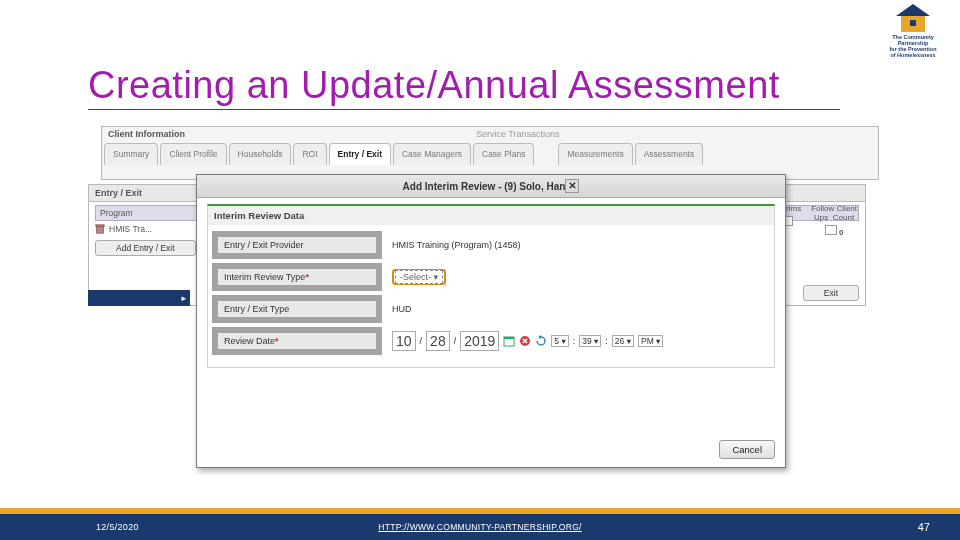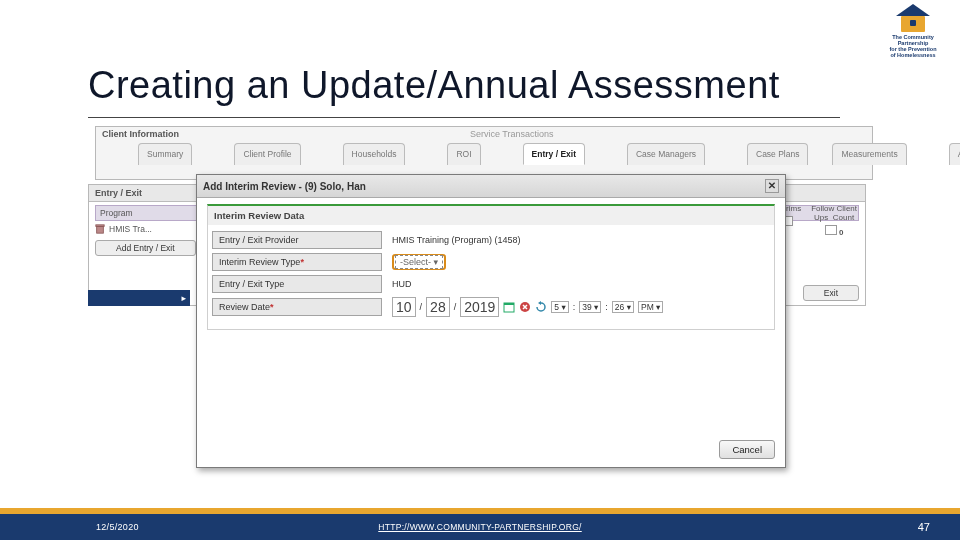--- a/index.html
+++ b/index.html
@@ -52,40 +52,40 @@
     line-height: 1.1;
     margin-top: 2px;
     font-weight: bold;
   }
   .slide-title {
     position: absolute;
     top: 64px;
     left: 88px;
     font-size: 38px;
     font-weight: 300;
-    color: #0f172a;
+    color: #a21caf;
     letter-spacing: 0.5px;
     font-family: "Segoe UI Light", "Segoe UI", Arial, sans-serif;
     border-bottom: 1px solid #444;
-    padding-bottom: 10px;
+    padding-bottom: 2px;
     padding-right: 60px;
     white-space: nowrap;
   }
   
   .shot-area {
     position: absolute;
     top: 126px;
     left: 88px;
     width: 778px;
     height: 342px;
   }
   
   .bg-tabs {
     position: absolute;
-    top: 0; left: 7px;
+    top: 0; left: 13px;
     width: 778px;
     height: 54px;
     border: 1px solid #b8b8b8;
     background: #f4f4f4;
     font-size: 9px;
     color: #666;
   }
   .client-info-hdr {
     position: absolute;
     top: 2px; left: 6px;
@@ -105,21 +105,20 @@
   }
   .tab {
     background: #eee;
     border: 1px solid #bbb;
     border-bottom: none;
     border-radius: 4px 4px 0 0;
     padding: 5px 8px;
     font-size: 8.5px;
     color: #777;
     white-space: nowrap;
-    margin-left: 40px;
   }
   .tab.active {
     background: #fff;
     color: #222;
     font-weight: bold;
     border-bottom: 1px solid #fff;
   }
   .entry-exit-panel {
     position: absolute;
     top: 58px; left: 0;
@@ -213,21 +212,21 @@
     box-shadow: 2px 3px 6px rgba(0,0,0,0.35);
   }
   .modal-title {
     background: linear-gradient(#e8e8e8,#d6d6d6);
     border-bottom: 1px solid #aaa;
     font-size: 10px;
     font-weight: bold;
     color: #333;
     padding: 4px 6px;
     display: flex;
-    justify-content: space-between;
+    justify-content: center;
     align-items: center;
   }
   .close-x {
     width: 14px; height: 14px;
     background: #ddd;
     border: 1px solid #999;
     font-size: 10px;
     line-height: 12px;
     text-align: center;
     color: #333;
@@ -251,21 +250,21 @@
   .form-row {
     display: flex;
     align-items: center;
     font-size: 9px;
     color: #333;
     padding: 2px 0;
   }
   .form-label {
     width: 170px;
     background: #e8e8e8;
-    border: 1px solid #a3a3a3;
+    border: 6px solid #a3a3a3;
     padding: 3px 6px;
   }
   .form-value {
     padding-left: 10px;
     display: flex;
     align-items: center;
     gap: 4px;
   }
   .asterisk { color: #c03030; font-weight: bold; }
   .select-box {

